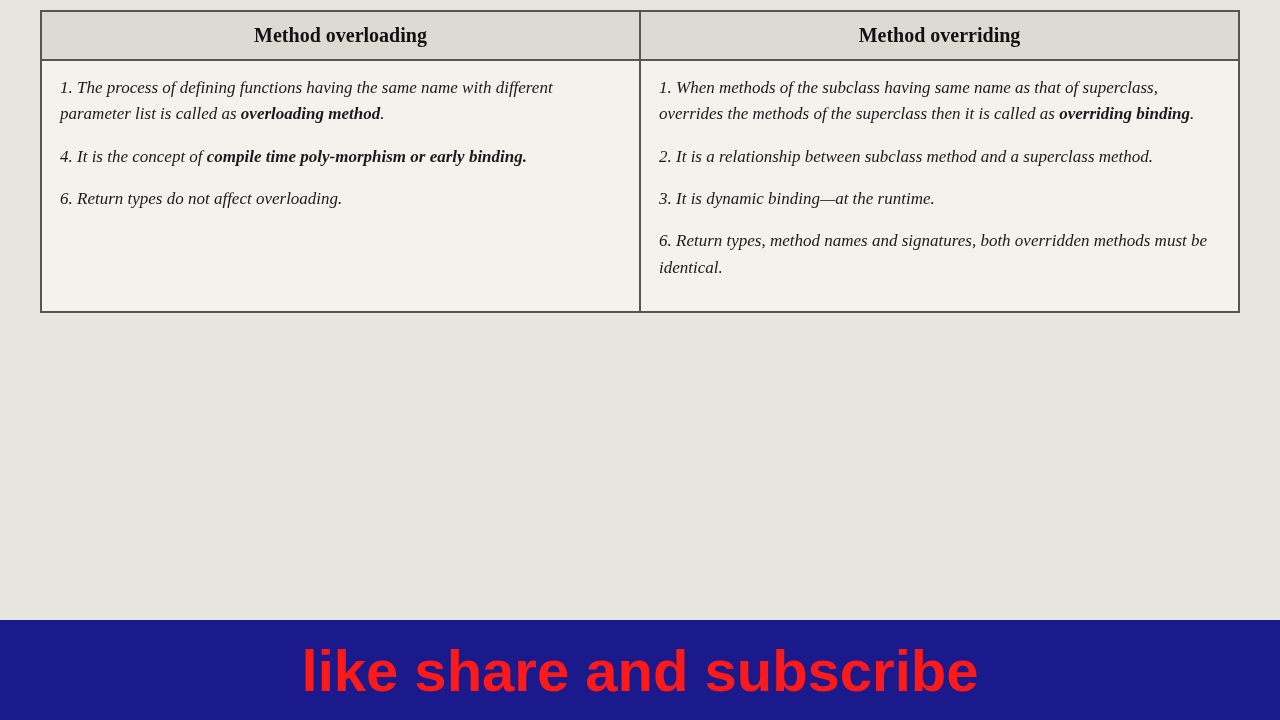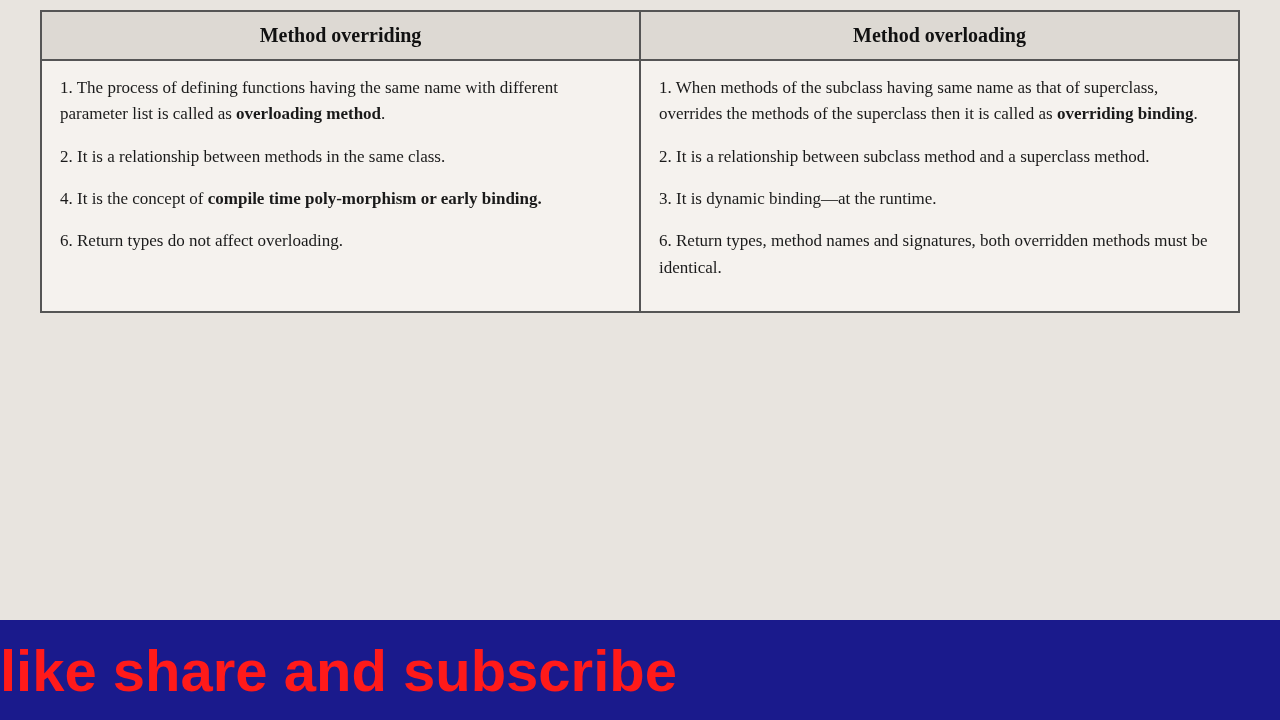--- a/index.html
+++ b/index.html
@@ -57,55 +57,53 @@
       color: #1a1a1a;
       line-height: 1.55;
     }
 
     .col-content:first-child {
       border-right: 2px solid #555;
     }
 
     .item {
       margin-bottom: 16px;
+      font-style: italic;
     }
 
     .bottom-bar {
       width: 1280px;
       height: 100px;
       background: #1a1a8c;
       display: flex;
       align-items: center;
-      justify-content: flex-start;
+      justify-content: center;
     }
 
     .cta-text {
       color: #ff1a1a;
       font-size: 58px;
       font-family: Arial, sans-serif;
       font-weight: bold;
       text-align: center;
     }
   </style>
 </head>
 <body>
 
 <div class="main-content">
   <div class="table-wrapper">
     <div class="table-header">
+      <div class="col-header">Method overloading</div>
       <div class="col-header">Method overriding</div>
-      <div class="col-header">Method overloading</div>
     </div>
     <div class="table-body">
       <div class="col-content">
         <div class="item">
           <span>1. </span>The process of defining functions having the same name with different parameter list is called as <b>overloading method</b>.
-        </div>
-        <div class="item">
-          <span>2. </span>It is a relationship between methods in the same class.
         </div>
         <div class="item">
           <span>4. </span>It is the concept of <b>compile time poly-morphism or early binding.</b>
         </div>
         <div class="item">
           <span>6. </span>Return types do not affect overloading.
         </div>
       </div>
       <div class="col-content">
         <div class="item">

